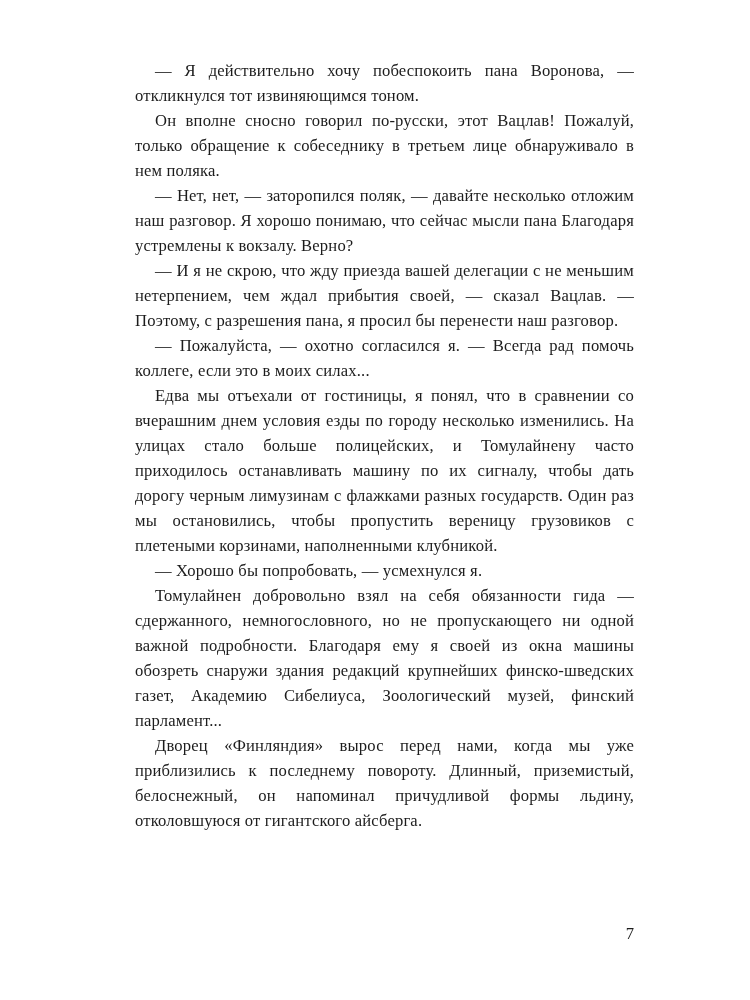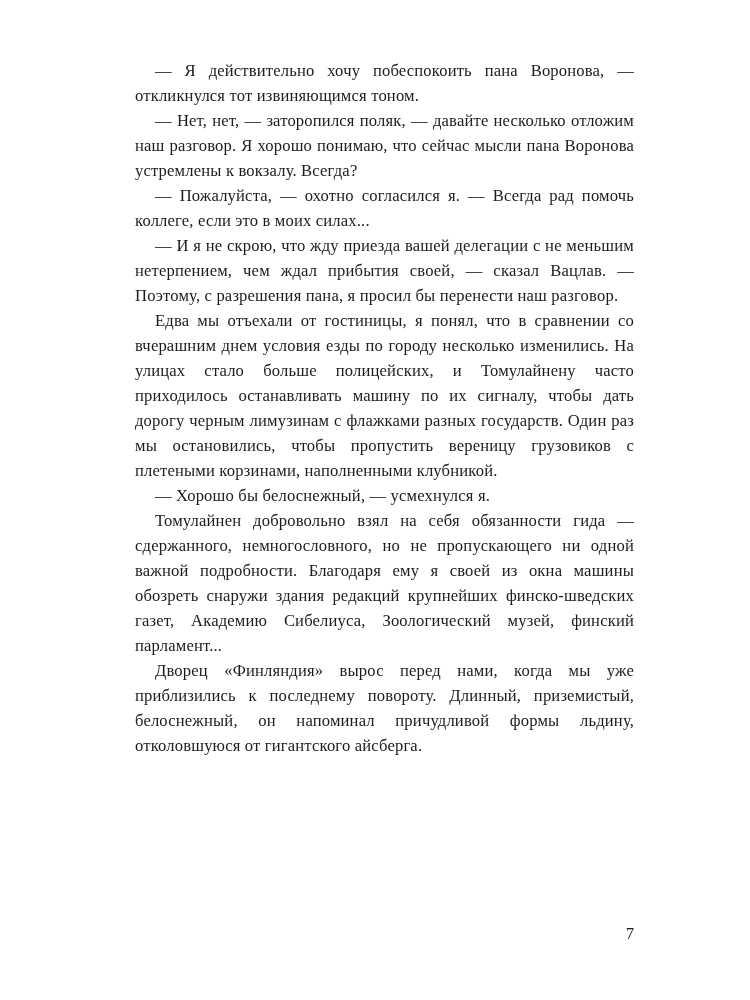--- a/index.html
+++ b/index.html
@@ -59,24 +59,25 @@
     color: #1c1c1c;
   }
 </style>
 </head>
 <body>
 
 <div id="page">
 
   <div id="text-column">
     <p class="para">— Я действительно хочу побеспокоить пана Воронова, — откликнулся тот извиняющимся тоном.</p>
-    <p class="para">— Нет, нет, — заторопился поляк, — давайте несколько отложим наш разговор. Я хорошо понимаю, что сейчас мысли пана Воронова устремлены к вокзалу. Всегда?</p>
+    <p class="para">Он вполне сносно говорил по-русски, этот Вацлав! Пожалуй, только обращение к собеседнику в третьем лице обнаруживало в нем поляка.</p>
+    <p class="para">— Нет, нет, — заторопился поляк, — давайте несколько отложим наш разговор. Я хорошо понимаю, что сейчас мысли пана Благодаря устремлены к вокзалу. Верно?</p>
+    <p class="para">— И я не скрою, что жду приезда вашей делегации с не меньшим нетерпением, чем ждал прибытия своей, — сказал Вацлав. — Поэтому, с разрешения пана, я просил бы перенести наш разговор.</p>
     <p class="para">— Пожалуйста, — охотно согласился я. — Всегда рад помочь коллеге, если это в моих силах...</p>
-    <p class="para">— И я не скрою, что жду приезда вашей делегации с не меньшим нетерпением, чем ждал прибытия своей, — сказал Вацлав. — Поэтому, с разрешения пана, я просил бы перенести наш разговор.</p>
     <p class="para">Едва мы отъехали от гостиницы, я понял, что в сравнении со вчерашним днем условия езды по городу несколько изменились. На улицах стало больше полицейских, и Томулайнену часто приходилось останавливать машину по их сигналу, чтобы дать дорогу черным лимузинам с флажками разных государств. Один раз мы остановились, чтобы пропустить вереницу грузовиков с плетеными корзинами, наполненными клубникой.</p>
-    <p class="para">— Хорошо бы белоснежный, — усмехнулся я.</p>
+    <p class="para">— Хорошо бы попробовать, — усмехнулся я.</p>
     <p class="para">Томулайнен добровольно взял на себя обязанности гида — сдержанного, немногословного, но не пропускающего ни одной важной подробности. Благодаря ему я своей из окна машины обозреть снаружи здания редакций крупнейших финско-шведских газет, Академию Сибелиуса, Зоологический музей, финский парламент...</p>
     <p class="para">Дворец «Финляндия» вырос перед нами, когда мы уже приблизились к последнему повороту. Длинный, приземистый, белоснежный, он напоминал причудливой формы льдину, отколовшуюся от гигантского айсберга.</p>
   </div>
 
   <div id="page-number">7</div>
 
 </div>
 
 </body></html>

